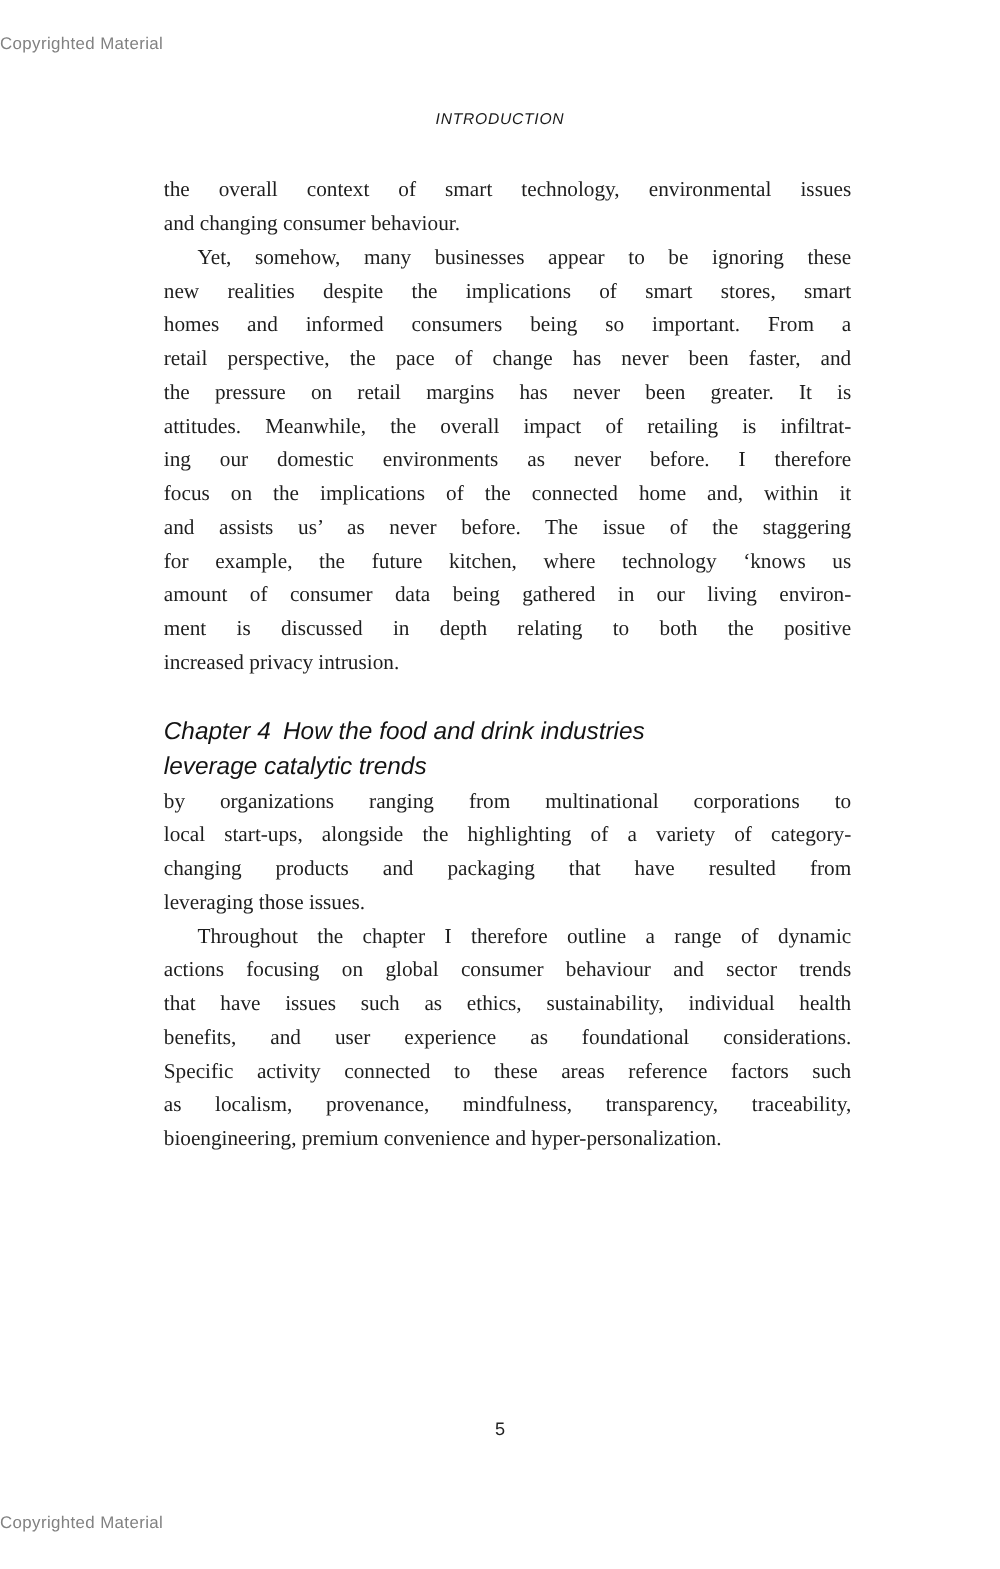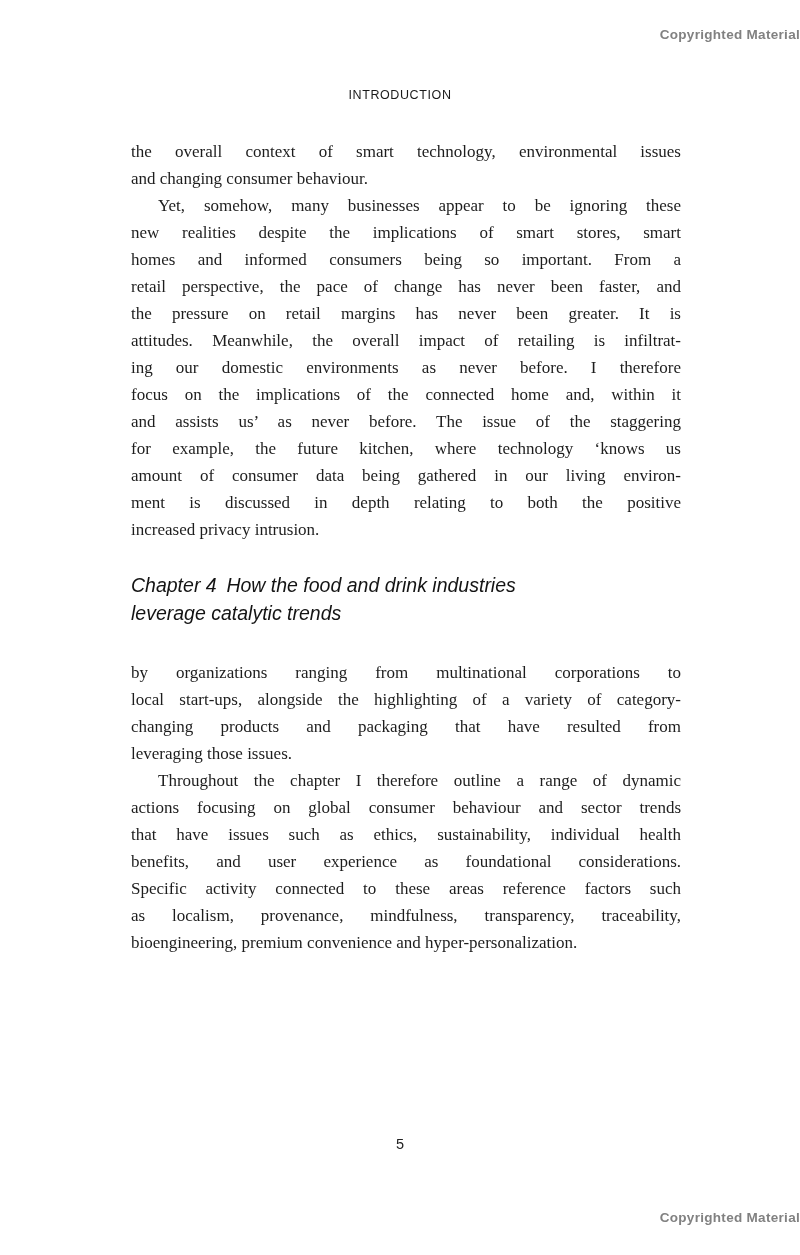--- a/index.html
+++ b/index.html
@@ -12,60 +12,61 @@
     width: 800px;
     height: 1255px;
     background: #ffffff;
     overflow: hidden;
     font-family: "Liberation Serif", serif;
   }
   .notice {
     position: absolute;
     left: 0;
     width: 100%;
-    text-align: right;
+    text-align: left;
     font-family: "Liberation Sans", sans-serif;
-    font-weight: 700;
+    font-weight: 400;
     font-size: 13.5px;
     letter-spacing: 0.3px;
     color: #818181;
   }
   .notice.top { top: 27px; }
   .notice.bottom { top: 1210px; }
   .running-header {
     position: absolute;
     top: 88px;
     left: 0;
     width: 100%;
     text-align: center;
     font-family: "Liberation Sans", sans-serif;
     font-weight: 400;
     font-size: 12.5px;
     letter-spacing: 0.6px;
     color: #1a1a1a;
+    font-style: italic;
   }
   .body-block {
     position: absolute;
     left: 131px;
     top: 138px;
     width: 550px;
     color: #1d1d1d;
     font-size: 17px;
     line-height: 27px;
   }
   .paragraph { margin: 0; }
   .line {
     text-align: justify;
     text-align-last: justify;
   }
   .line.last { text-align-last: left; }
   .line.indent { text-indent: 27px; }
   .heading-block {
     margin-top: 29px;
-    margin-bottom: 32px;
+    margin-bottom: 0;
     font-family: "Liberation Sans", sans-serif;
     font-style: italic;
     font-size: 19.5px;
     line-height: 27.5px;
     color: #141414;
   }
   .heading-line {
     text-align: left;
     white-space: pre-wrap;
   }

